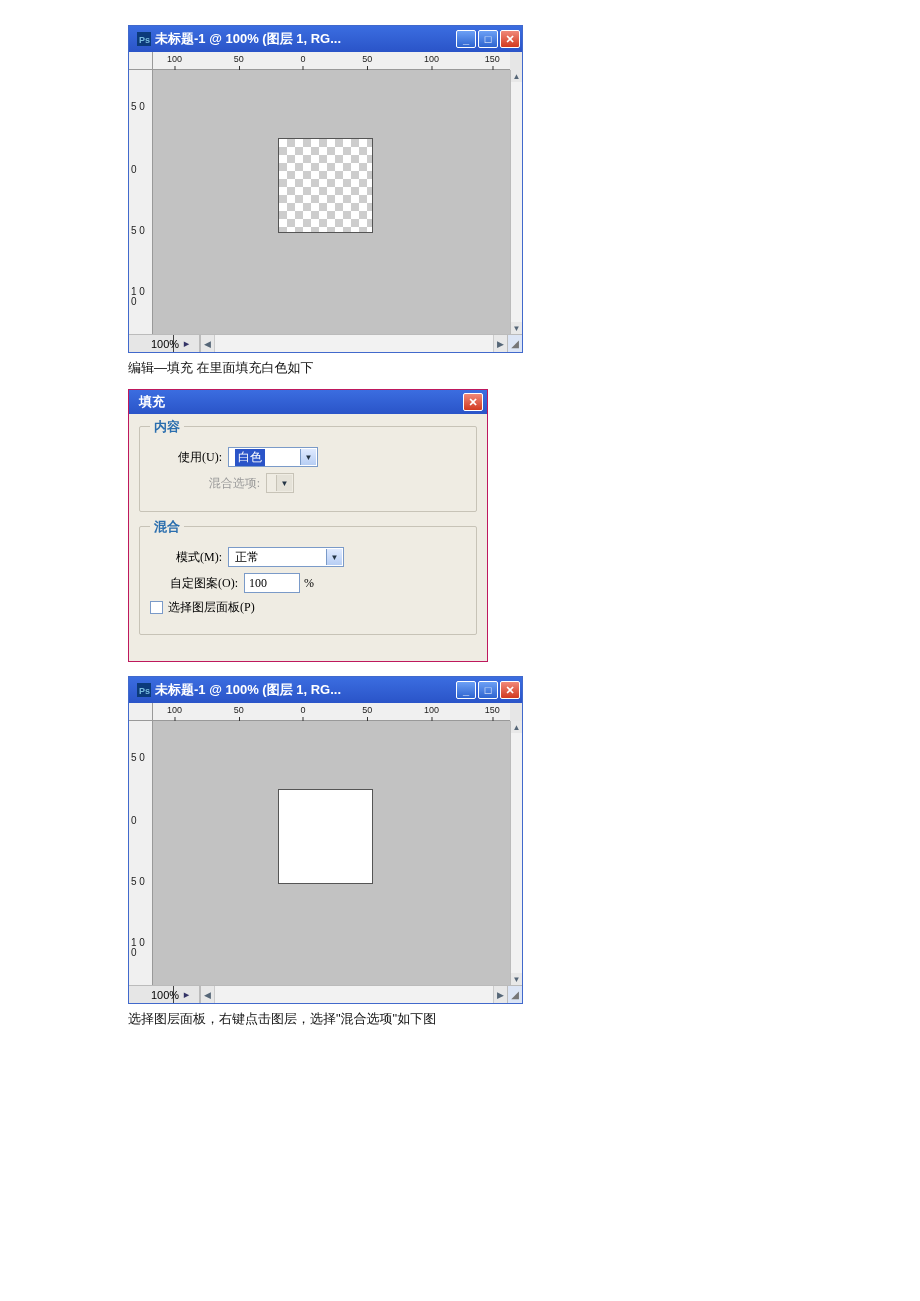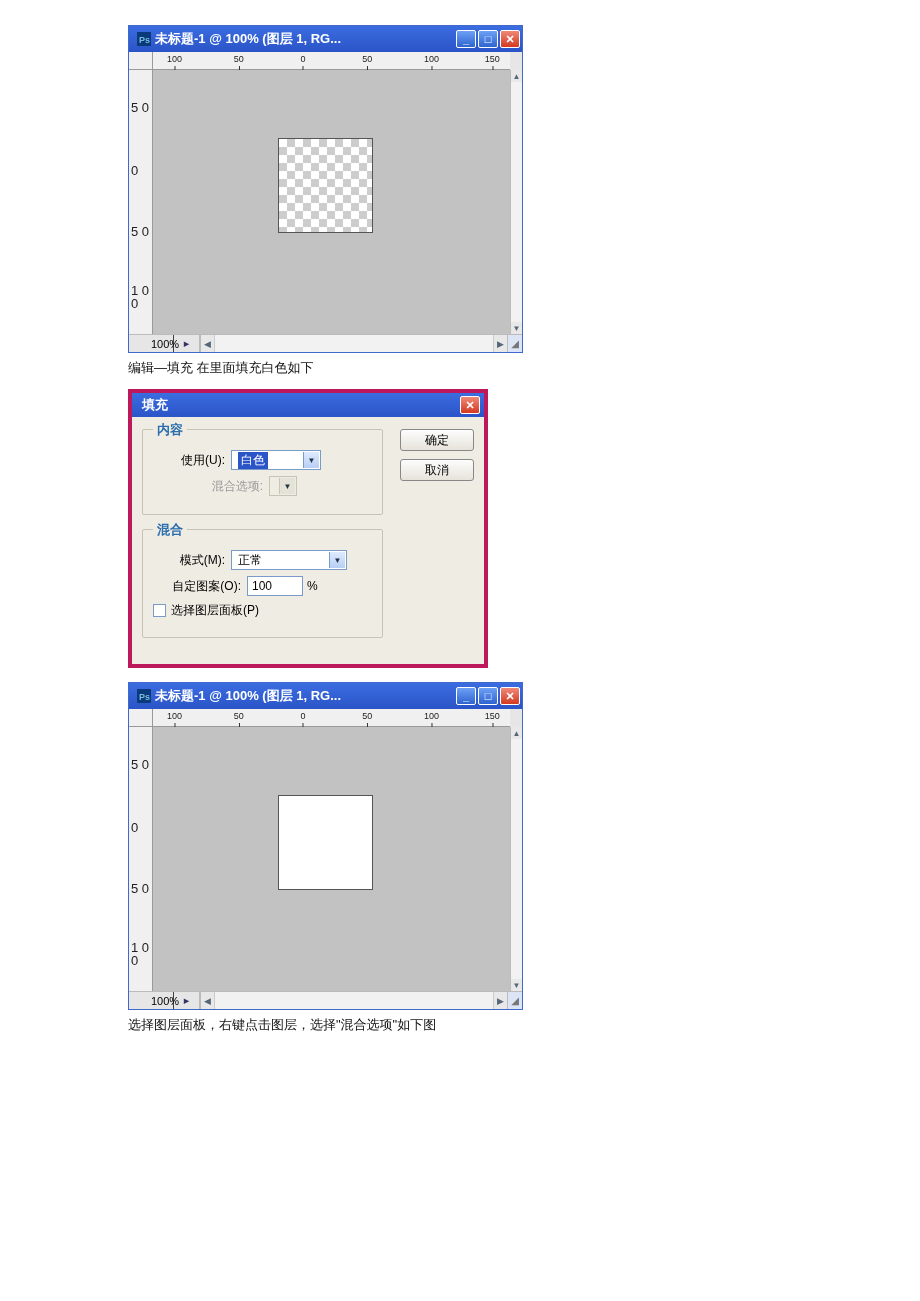--- a/index.html
+++ b/index.html
@@ -53,21 +53,21 @@
   .ruler-h {
     position: absolute; left: 24px; right: 12px; top: 0; height: 18px;
     background: #f0f0f0; border-bottom: 1px solid #999;
     font-size: 9px; color: #222;
   }
   .ruler-h .tick { position: absolute; top: 2px; transform: translateX(-50%); }
   .ruler-h .tick::after { content:""; position:absolute; left:50%; top:12px; width:1px; height:4px; background:#333; }
   .ruler-v {
     position: absolute; left: 0; top: 18px; bottom: 0; width: 24px;
     background: #f0f0f0; border-right: 1px solid #999;
-    font-size: 13px; color: #222;
+    font-size: 10px; color: #222;
   }
   .ruler-v .vtick { position: absolute; left: 2px; transform: translateY(-50%); line-height: 1; }
   .ruler-corner { position:absolute; left:0; top:0; width:24px; height:18px; background:#f0f0f0; border-right:1px solid #999; border-bottom:1px solid #999; }
 
   .canvas-area {
     position: absolute; left: 24px; top: 18px; right: 12px; bottom: 0;
     background: #c2c2c2;
     overflow: hidden;
   }
   .canvas-frame {
@@ -100,23 +100,24 @@
   .ps-status .info-icon { width: 26px; height:100%; display:flex; align-items:center; justify-content:center; border-right:1px solid #bbb; color:#336; }
   .ps-status .hscroll { flex:1; height:100%; background:#f2f2f2; border-left:1px solid #bbb; border-right:1px solid #bbb; position:relative; }
   .ps-status .hscroll .harrow { position:absolute; top:0; bottom:0; width:14px; display:flex; align-items:center; justify-content:center; font-size:9px; color:#567; background:#e8e8e8; }
   .ps-status .hscroll .harrow.l { left:0; border-right:1px solid #ccc; }
   .ps-status .hscroll .harrow.r { right:0; border-left:1px solid #ccc; }
   .ps-status .grip { width:14px; height:100%; background:#dce5f5; display:flex; align-items:center; justify-content:center; font-size:10px; color:#777; }
 
   
   .dlg {
     width: 360px;
-    border: 4px solid #be185d;
+    border: 1px solid #be185d;
     background: #efece3;
     margin-top: 6px;
+    font-family: Liberation Serif, serif;
   }
   .dlg-titlebar {
     height: 24px;
     background: linear-gradient(#3b6de0, #2a54c8);
     display:flex; align-items:center; padding:0 4px 0 10px;
     color:#fff; font-weight:bold; font-size:13px;
   }
   .dlg-titlebar .spacer { flex:1; }
   .dlg-body { display:flex; padding: 12px 10px; gap: 17px; }
   .dlg-left { flex: 1; }
@@ -268,28 +269,20 @@
               <span>100</span>
             </div>
           <span class="unit">%</span>
         </div>
         <div class="form-row">
           <span class="checkbox"></span>
           <span>选择图层面板(P)</span>
         </div>
       </div>
     </div>
-    <div class="dlg-right">
-      <div class="dlg-btn">
-          <span>确定</span>
-        </div>
-      <div class="dlg-btn">
-          <span>取消</span>
-        </div>
-    </div>
   </div>
 </div>
 
 <div class="ps-window" style="margin-top:14px">
   <div class="ps-titlebar">
     <span class="ps-icon">
       <svg width="14" height="14" viewBox="0 0 14 14">
           <rect width="14" height="14" fill="#0b3a7a"></rect>
           <text x="2" y="11" font-size="9" fill="#7bd" font-family="Arial">Ps</text>
         </svg>

